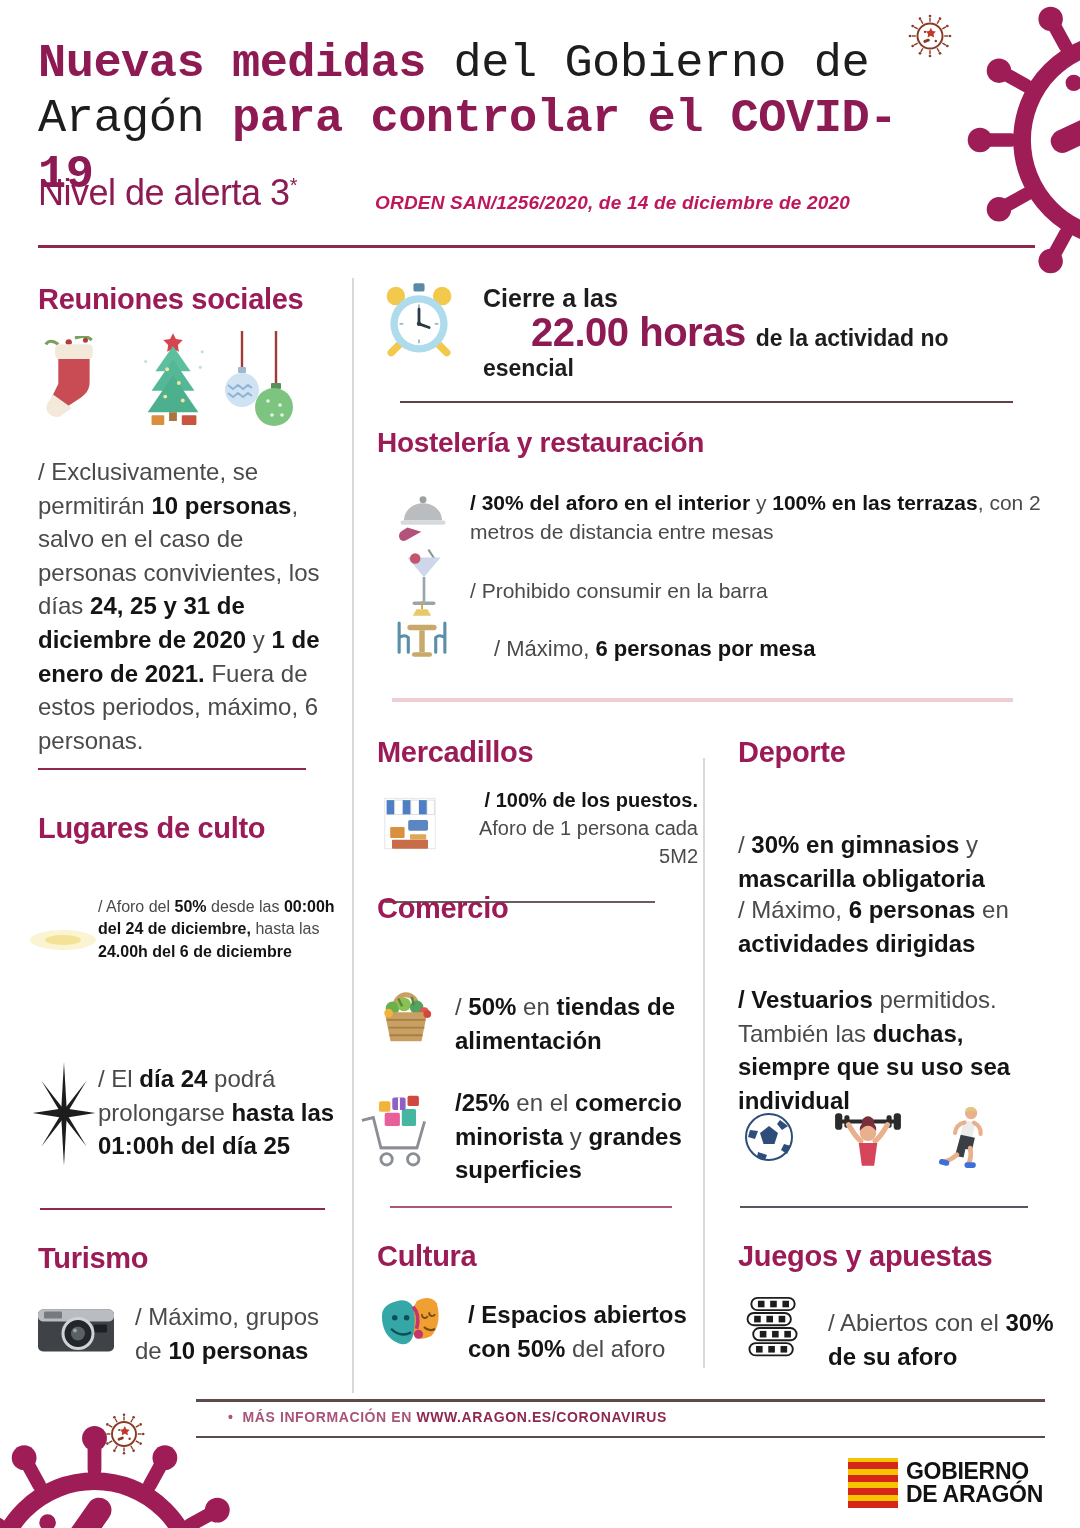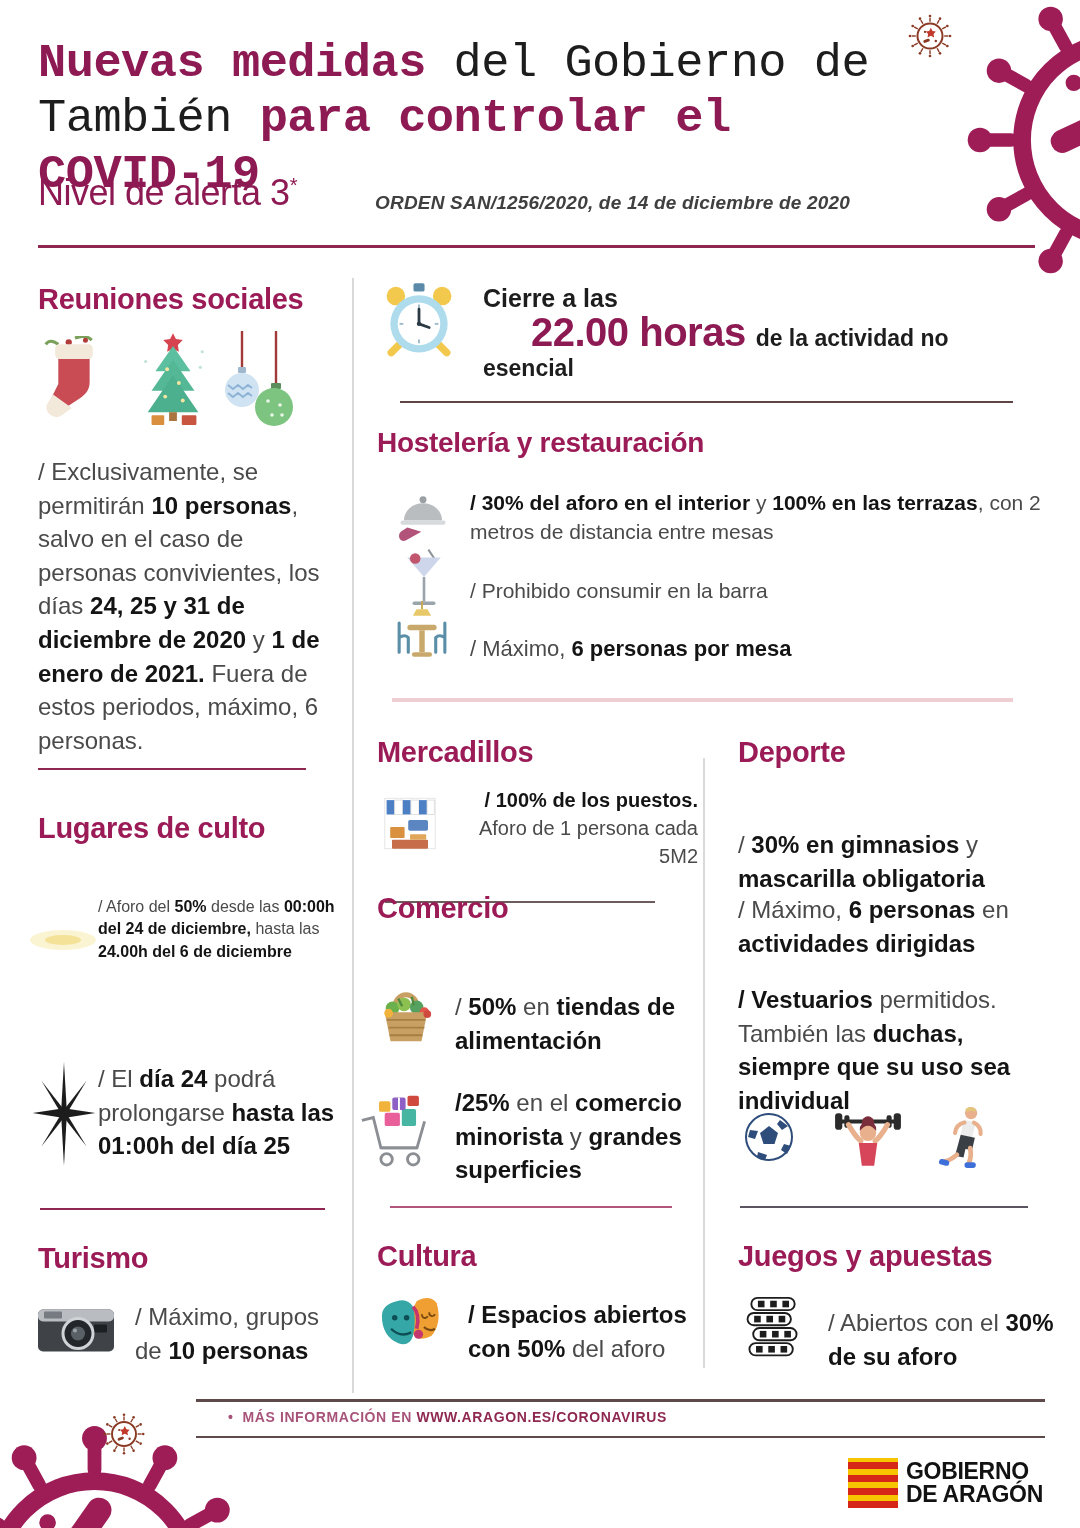--- a/index.html
+++ b/index.html
@@ -4,21 +4,21 @@
 <style>
   html,body{margin:0;padding:0;background:#e9e9e9;}
   .page{position:relative;width:1080px;height:1528px;background:#ffffff;overflow:hidden;
         font-family:"Liberation Sans","DejaVu Sans",sans-serif;color:#3d3d3d;}
   .abs{position:absolute;}
   
   .h1{left:38px;top:36px;width:860px;font-size:47px;line-height:1.18;font-weight:500;color:#1d1d1d;letter-spacing:-0.5px;font-family:Liberation Mono, monospace;}
   .h1 b{color:#8e1a53;font-weight:800;}
   .alert{left:38px;top:172px;font-size:36px;font-weight:400;color:#8e1a53;letter-spacing:-0.5px;}
   .alert sup{font-size:20px;}
-  .order{left:375px;top:192px;font-size:19px;font-style:italic;font-weight:700;color:#404040;letter-spacing:0.2px;}
+  .order{left:375px;top:192px;font-size:19px;font-style:italic;font-weight:700;color:#be185d;letter-spacing:0.2px;}
   .rule{position:absolute;background:#8e2850;height:3px;}
   
   .sect-title{font-weight:800;color:#9b1b56;letter-spacing:-0.3px;}
   .txt{line-height:1.40;color:#4a4a4a;}
   .txt b{color:#141414;font-weight:800;}
   
   .cier-lead{left:483px;top:284px;font-size:25px;font-weight:800;color:#1d1d1d;}
   .cier-line{left:483px;top:310px;width:560px;}
   .cier-time{font-size:40px;font-weight:800;color:#8e1a53;letter-spacing:-0.5px;margin-left:48px;}
   .cier-tail{font-size:23px;font-weight:800;color:#1d1d1d;margin-left:10px;}
@@ -122,21 +122,21 @@
       </g>
       <path d="M31 20 l2 4 4 .7 -2.7 3 .6 4 -3.9 -2 -3.9 2 .6 -4 -2.7 -3 4 -.7 z" fill="#c0392b"></path>
     </symbol>
   </defs>
 </svg>
 
 <div class="page">
 
   <div class="abs h1">
     <b>Nuevas medidas</b><span> del Gobierno de</span><br>
-    <span>También </span><b>para controlar el COVID-19</b>
+    <span>Aragón </span><b>para controlar el COVID-19</b>
   </div>
   <div class="abs alert"><span>Nivel de alerta 3</span><sup>*</sup></div>
   <div class="abs order">ORDEN SAN/1256/2020, de 14 de diciembre de 2020</div>
   <div class="rule" style="left:38px;top:245px;width:997px;"></div>
 
   <svg class="abs" style="left:950px;top:-30px;width:340px;height:340px;">
       <use href="#big-virus"></use>
     </svg>
   <svg class="abs" style="left:905px;top:11px;width:50px;height:50px;">
       <use href="#small-virus"></use>
@@ -279,21 +279,21 @@
     <g stroke="#5b8fa8" stroke-width="3.4" fill="none" stroke-linecap="round">
       <path d="M10 24 v32 M10 40 q6 -4 10 0 M20 40 v16"></path>
       <path d="M60 24 v32 M60 40 q-6 -4 -10 0 M50 40 v16"></path>
     </g>
     <g fill="#c8a96b">
       <rect x="19" y="26" width="32" height="6" rx="3"></rect>
       <rect x="32" y="32" width="6" height="24"></rect>
       <rect x="24" y="56" width="22" height="5" rx="2.5"></rect>
     </g>
   </svg>
-  <div class="abs txt" style="left:470px;top:634px;width:580px;font-size:22px;">
+  <div class="abs txt" style="left:494px;top:634px;width:580px;font-size:22px;">
     <span>/  Máximo, </span><b>6 personas por mesa</b>
   </div>
 
   <div class="abs" style="left:392px;top:698px;width:621px;height:4px;background:#eecdd3;"></div>
 
   <div class="abs sect-title" style="left:377px;top:736px;font-size:29px;">Mercadillos</div>
   <svg class="abs" style="left:383px;top:796px;width:54px;height:64px;" viewBox="0 0 60 70">
     <rect x="2" y="2" width="56" height="56" fill="#ffffff" stroke="#e3e3e3"></rect>
     <g>
       <rect x="4" y="4" width="9" height="16" fill="#4d7fc4"></rect>

